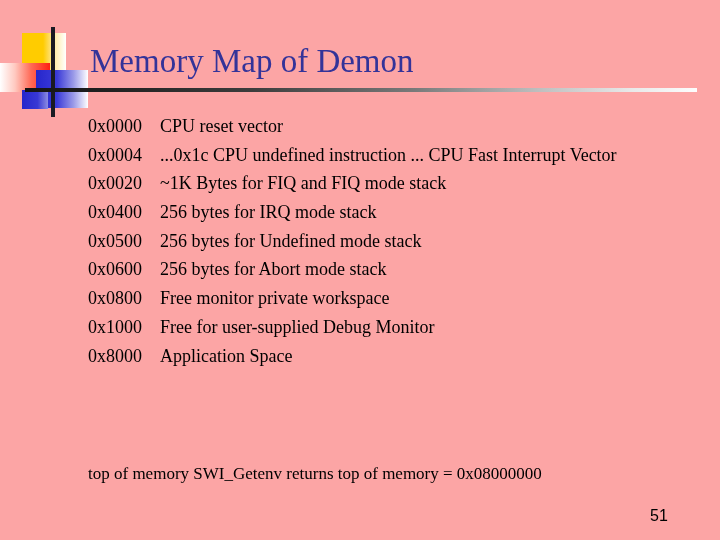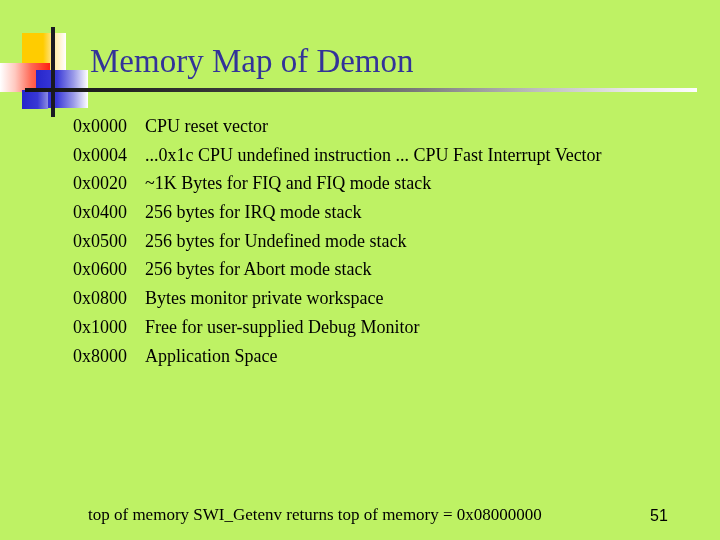--- a/index.html
+++ b/index.html
@@ -13,21 +13,21 @@
     font-family: "Liberation Serif", "DejaVu Serif", serif;
     overflow: hidden;
     position: relative;
   }
 
   .slide {
     position: absolute;
     left: 0; top: 0;
     width: 720px;
     height: 540px;
-    background: #bef264;
+    background: #fca5a5;
   }
 
   
   .logo {
     position: absolute;
     left: 0px;
     top: 22px;
     width: 96px;
     height: 95px;
   }
@@ -99,21 +99,21 @@
     left: 25px;
     top: 88px;
     width: 672px;
     height: 4px;
     background: linear-gradient(to right, #141414 0%, #202020 12%, #3d3d3d 34%, #7a7a7a 58%, #bdbdbd 76%, #e8e8e8 90%, #fdfdfd 100%);
   }
 
   
   .memtable {
     position: absolute;
-    left: 73px;
+    left: 88px;
     top: 112px;
     width: 600px;
   }
   .memrow {
     display: block;
     height: 28.7px;
     line-height: 28.7px;
     white-space: nowrap;
     font-size: 18px;
     color: #000000;
@@ -130,21 +130,20 @@
 
   
   .note {
     position: absolute;
     left: 88px;
     top: 462px;
     font-size: 17px;
     line-height: 24px;
     color: #000000;
     white-space: nowrap;
-    margin-top: 41px;
   }
 
   
   .pagenum {
     position: absolute;
     left: 650px;
     top: 507px;
     width: 40px;
     text-align: left;
     font-family: "Liberation Sans", "DejaVu Sans", sans-serif;
@@ -191,21 +190,21 @@
     <div class="memrow">
       <span class="addr">0x0500</span><span class="desc">256 bytes for Undefined mode stack</span>
     </div>
 
     <div class="memrow">
       <span class="addr">0x0600</span><span class="desc">256 bytes for Abort mode stack</span>
     </div>
 
 
     <div class="memrow">
-      <span class="addr">0x0800</span><span class="desc">Bytes monitor private workspace</span>
+      <span class="addr">0x0800</span><span class="desc">Free monitor private workspace</span>
     </div>
 
     <div class="memrow">
       <span class="addr">0x1000</span><span class="desc">Free for user-supplied Debug Monitor</span>
     </div>
 
 
     <div class="memrow">
       <span class="addr">0x8000</span><span class="desc">Application Space</span>
     </div>

